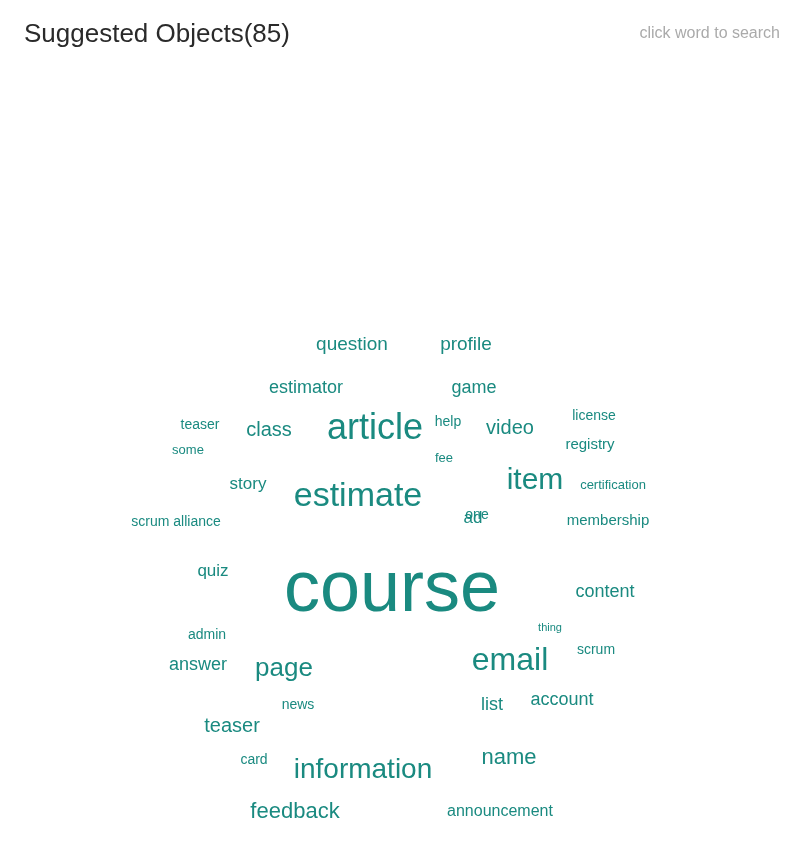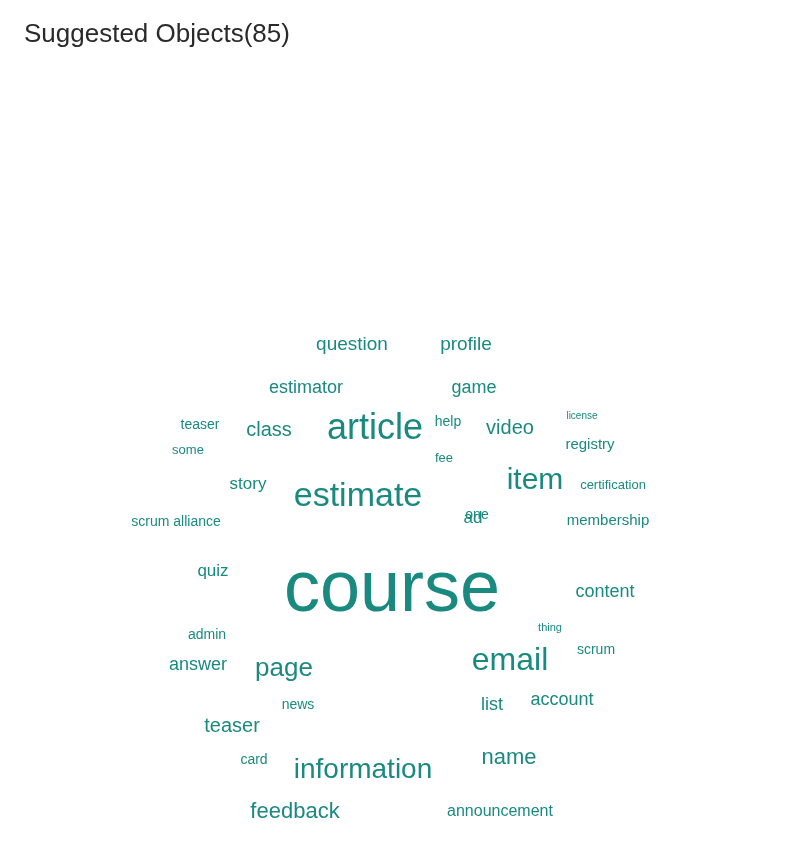--- a/index.html
+++ b/index.html
@@ -39,33 +39,34 @@
       cursor: pointer;
       white-space: nowrap;
       transform: translate(-50%, -50%);
     }
   </style>
 </head>
 <body>
 
 <div class="header">
   <span class="title">Suggested Objects(85)</span>
+  <span class="hint">click word to search</span>
 </div>
 
 <div class="cloud-container">
 <span class="word" style="left: 352px; top: 285px; font-size: 19px;">question</span>
     <span class="word" style="left: 466px; top: 285px; font-size: 19px;">profile</span>
     <span class="word" style="left: 306px; top: 328px; font-size: 18px;">estimator</span>
     <span class="word" style="left: 474px; top: 328px; font-size: 18px;">game</span>
     <span class="word" style="left: 200px; top: 365px; font-size: 14px;">teaser</span>
     <span class="word" style="left: 269px; top: 370px; font-size: 20px;">class</span>
     <span class="word" style="left: 375px; top: 368px; font-size: 36px;">article</span>
     <span class="word" style="left: 448px; top: 362px; font-size: 14px;">help</span>
     <span class="word" style="left: 510px; top: 368px; font-size: 20px;">video</span>
-    <span class="word" style="left: 582px; top: 356px; font-size: 10px;">license</span>
+    <span class="word" style="left: 594px; top: 356px; font-size: 14px;">license</span>
     <span class="word" style="left: 188px; top: 390px; font-size: 13px;">some</span>
     <span class="word" style="left: 444px; top: 398px; font-size: 13px;">fee</span>
     <span class="word" style="left: 590px; top: 384px; font-size: 15px;">registry</span>
     <span class="word" style="left: 248px; top: 425px; font-size: 17px;">story</span>
     <span class="word" style="left: 358px; top: 435px; font-size: 34px;">estimate</span>
     <span class="word" style="left: 473px; top: 428px; font-size: 17px; margin-top: 31px;">ad</span>
     <span class="word" style="left: 535px; top: 420px; font-size: 30px;">item</span>
     <span class="word" style="left: 613px; top: 425px; font-size: 13px;">certification</span>
     <span class="word" style="left: 477px; top: 455px; font-size: 14px;">one</span>
     <span class="word" style="left: 176px; top: 462px; font-size: 14px;">scrum alliance</span>

